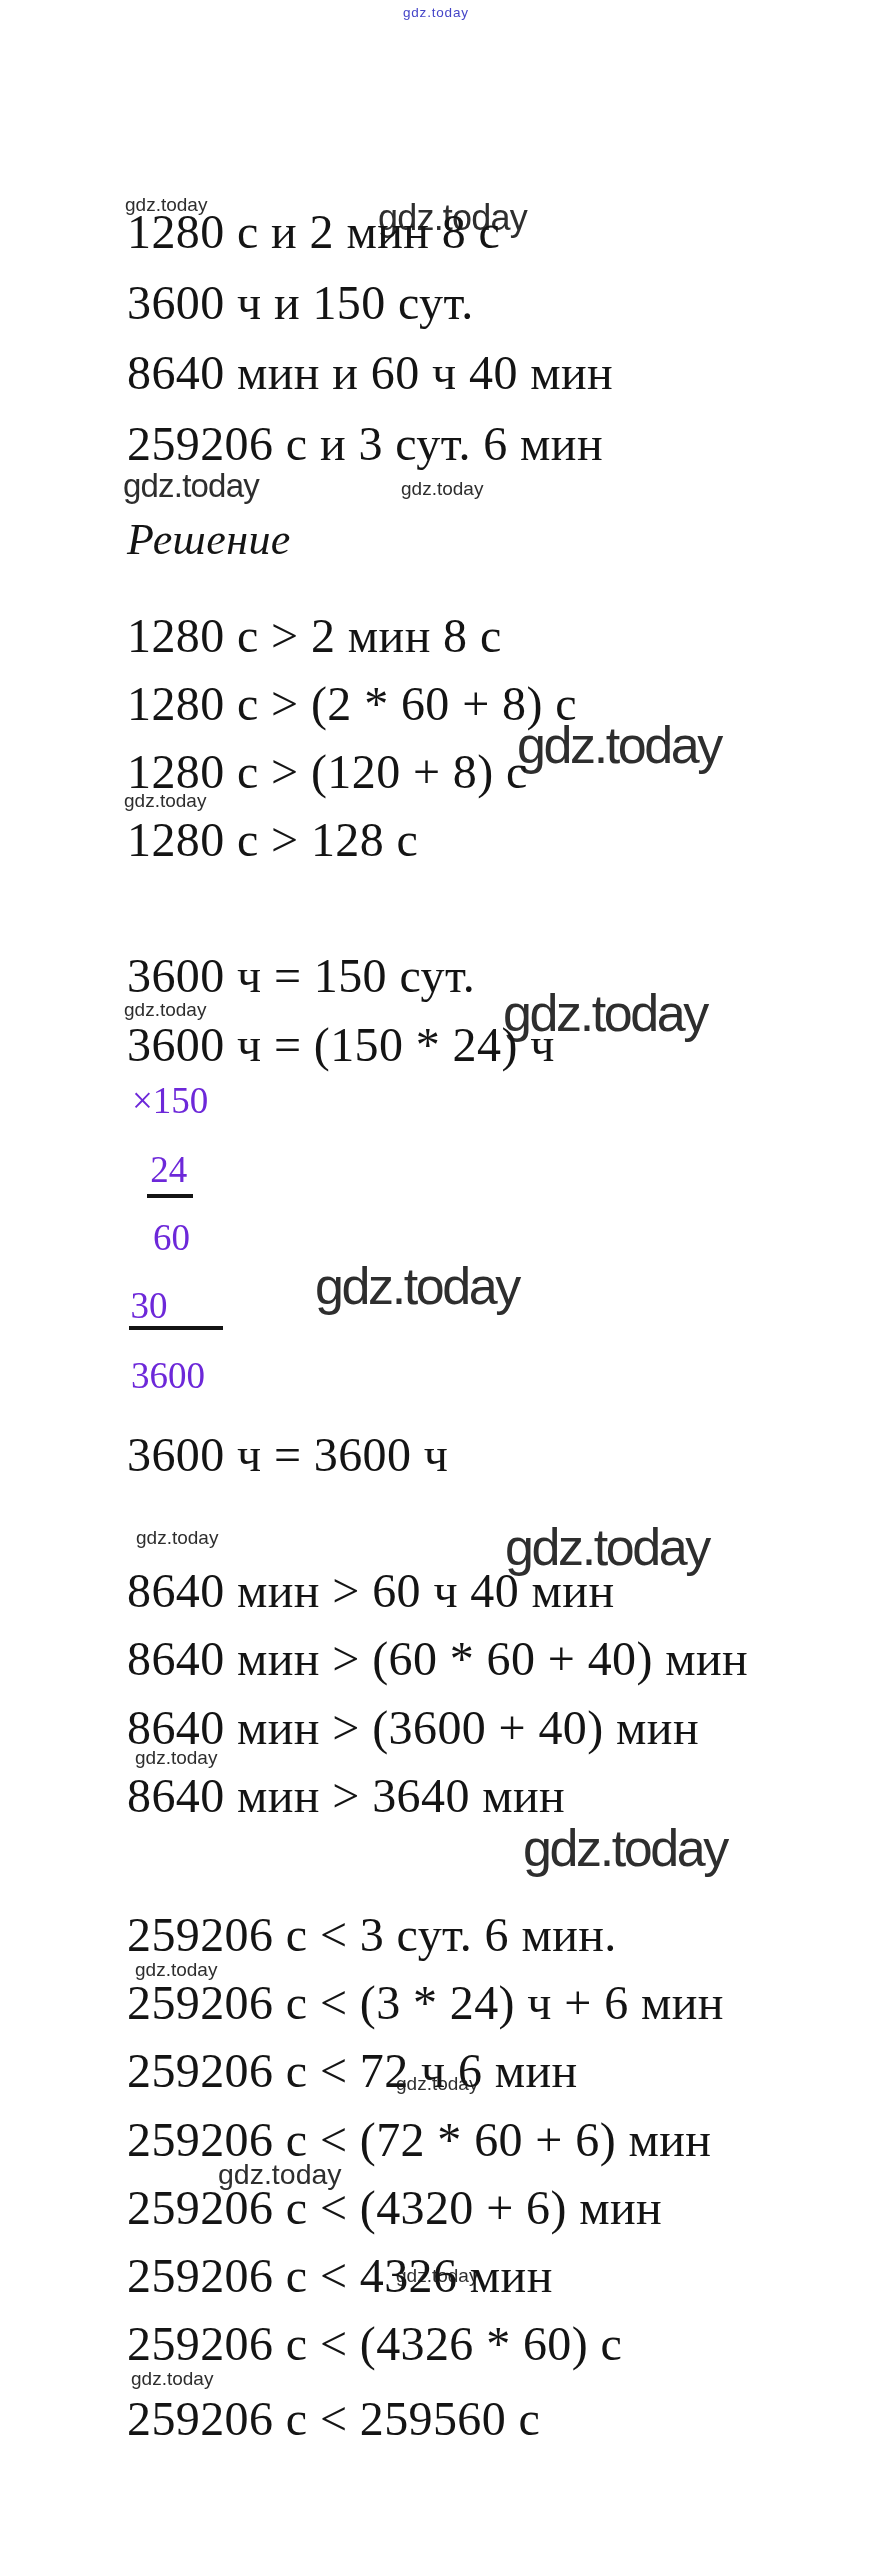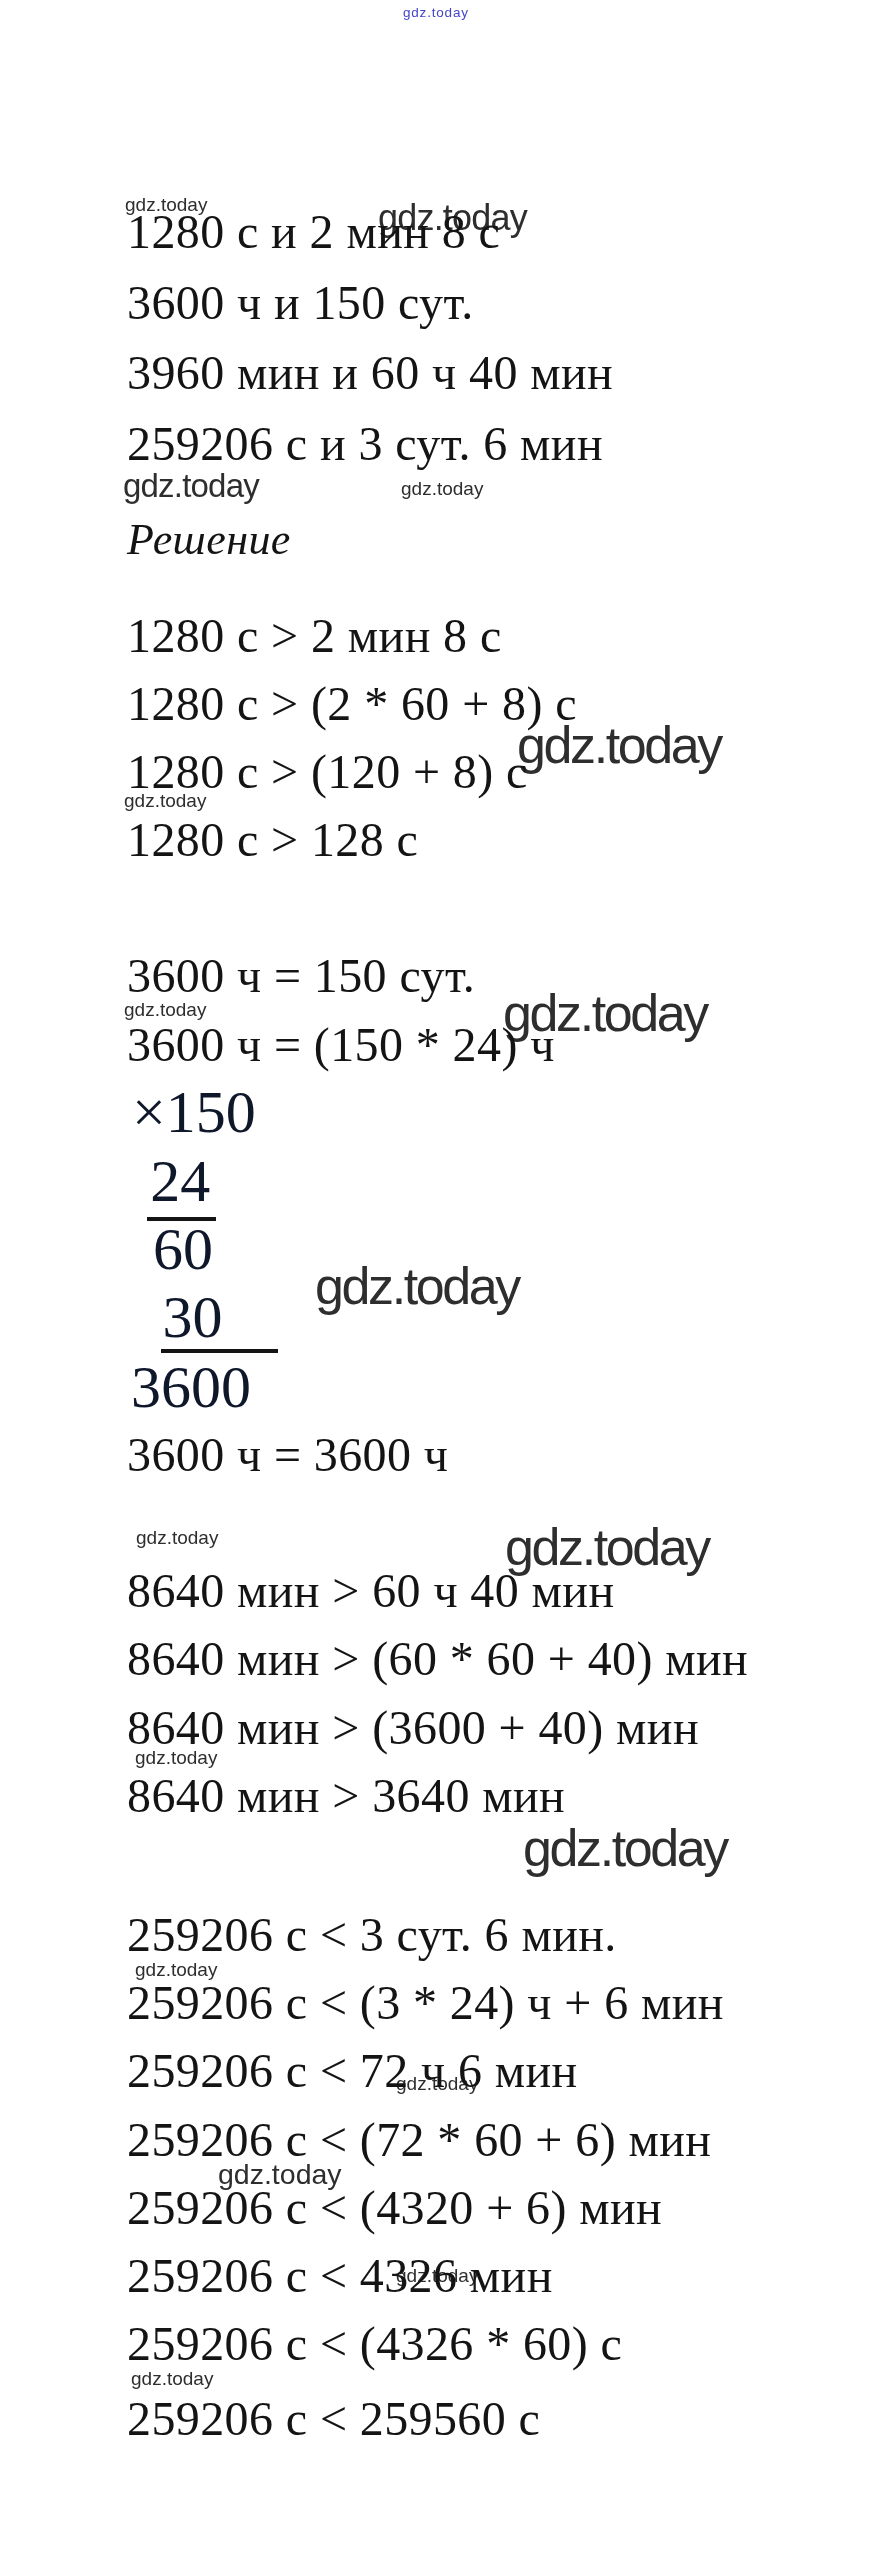--- a/index.html
+++ b/index.html
@@ -17,28 +17,28 @@
     left:127px;
     font-size:48px;
     line-height:1;
     color:#141414;
     white-space:pre;
     letter-spacing:0.4px;
   }
   .title{left:129px;}
   .solution-label{font-style:italic;font-size:44px;}
   
-  .mul{position:absolute;font-size:60px;line-height:1;color:#0f172a;white-space:pre;}
+  .mul{position:absolute;font-size:37px;line-height:1;color:#6d28d9;white-space:pre;}
   .mul-underline{
     display:inline-block;
     border-bottom:4px solid #141414;
     line-height:1;
   }
   .u24{padding:0 6.3px 6.3px 3.2px;}
-  .u30{padding:0 55px 1.6px 1.6px;margin-left:32px;}
+  .u30{padding:0 55px 1.6px 1.6px;}
   
   .wm{
     position:absolute;
     font-family:"Liberation Sans", sans-serif;
     color:#2e2e2e;
     line-height:1;
     white-space:pre;
   }
   .wm-top{font-size:13.5px;letter-spacing:0.8px;color:#4545c8;}
   .wm-sm{font-size:19px;letter-spacing:0px;}
@@ -68,21 +68,21 @@
   <div class="wm wm-lg" style="left:523px;top:1822px;">gdz.today</div>
   <div class="wm wm-sm" style="left:135px;top:1960px;">gdz.today</div>
   <div class="wm wm-sm" style="left:396px;top:2074px;">gdz.today</div>
   <div class="wm wm-md" style="left:218px;top:2160px;">gdz.today</div>
   <div class="wm wm-sm" style="left:396px;top:2266px;">gdz.today</div>
   <div class="wm wm-sm" style="left:131px;top:2369px;">gdz.today</div>
 
 
   <div class="fline" style="top:208px;">1280 с и 2 мин 8 с</div>
   <div class="fline" style="top:279px;">3600 ч и 150 сут.</div>
-  <div class="fline" style="top:349px;">3960 мин и 60 ч 40 мин</div>
+  <div class="fline" style="top:349px;">8640 мин и 60 ч 40 мин</div>
   <div class="fline" style="top:420px;">259206 с и 3 сут. 6 мин</div>
 
   <div class="fline solution-label" style="top:518px;">Решение</div>
 
   <div class="fline" style="top:612px;">1280 с &gt; 2 мин 8 с</div>
   <div class="fline" style="top:680px;">1280 с &gt; (2 * 60 + 8) с</div>
   <div class="fline" style="top:748px;">1280 с &gt; (120 + 8) с</div>
   <div class="fline" style="top:816px;">1280 с &gt; 128 с</div>
 
   <div class="fline" style="top:952px;">3600 ч = 150 сут.</div>

